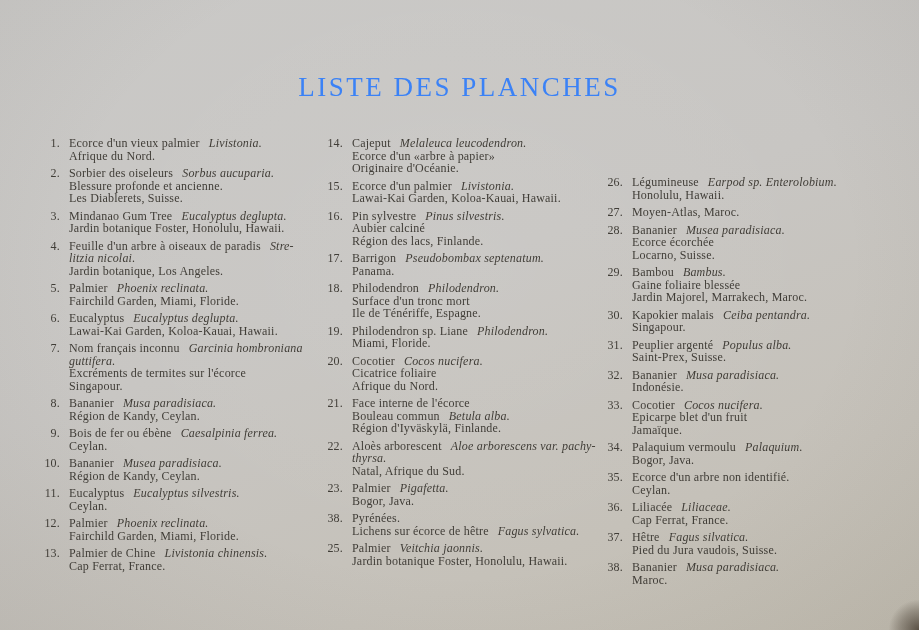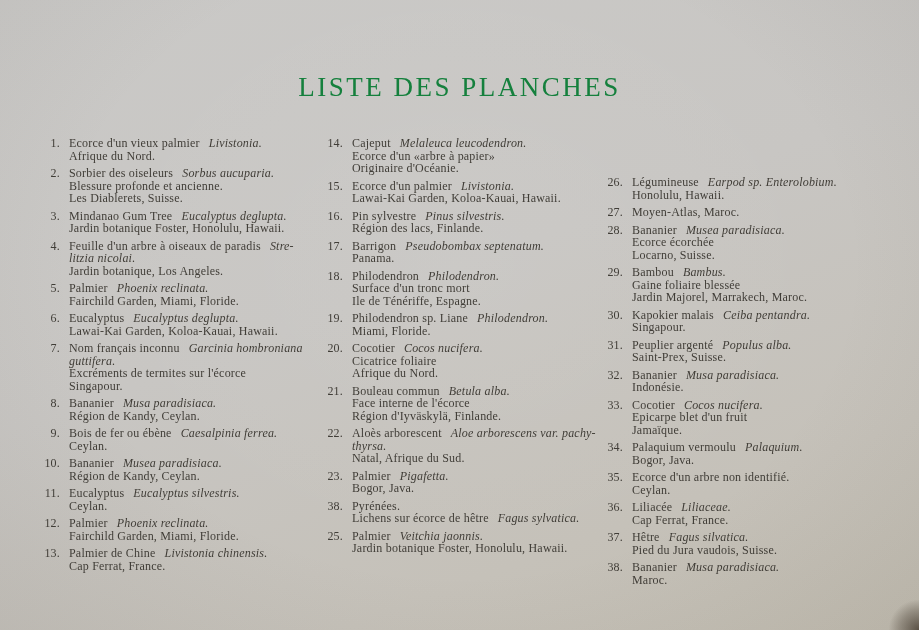--- a/index.html
+++ b/index.html
@@ -14,21 +14,21 @@
     content:"";position:absolute;inset:0;pointer-events:none;
     background:radial-gradient(ellipse at 50% 42%,rgba(255,255,255,0.05) 0%,rgba(0,0,0,0) 60%,rgba(70,62,52,0.08) 100%);
   }
   .corner-shadow{
     position:absolute;right:0;bottom:0;width:30px;height:30px;pointer-events:none;
     background:radial-gradient(circle at 100% 100%,rgba(74,64,52,0.85) 0%,rgba(74,64,52,0.35) 45%,rgba(74,64,52,0) 72%);
   }
   .title{
     position:absolute;top:72px;left:0;right:0;margin:0;
     text-align:center;font-size:27px;font-weight:normal;
-    letter-spacing:2.5px;color:#15803d;
+    letter-spacing:2.5px;color:#3b82f6;
   }
   .col{position:absolute;top:137px;width:280px;}
   #c0{left:40px;}
   #c1{left:323px;}
   #c2{left:603px;width:292px;margin-top:39px;}
   .entry{display:flex;margin-bottom:5px;color:#403d37;}
   .num{
     flex:none;width:20px;margin-right:9px;text-align:right;
     font-size:12px;line-height:12.5px;letter-spacing:.2px;
   }
@@ -152,20 +152,21 @@
         <span class="num">15.</span>
         <div class="entry-body">
           <div class="line"><span class="seg">Ecorce d'un palmier</span><span class="seg italic gap">Livistonia.</span></div>
           <div class="line"><span class="seg">Lawai-Kai Garden, Koloa-Kauai, Hawaii.</span></div>
         </div>
       </div>
       <div class="entry">
         <span class="num">16.</span>
         <div class="entry-body">
           <div class="line"><span class="seg">Pin sylvestre</span><span class="seg italic gap">Pinus silvestris.</span></div>
+          <div class="line"><span class="seg">Aubier calciné</span></div>
           <div class="line"><span class="seg">Région des lacs, Finlande.</span></div>
         </div>
       </div>
       <div class="entry">
         <span class="num">17.</span>
         <div class="entry-body">
           <div class="line"><span class="seg">Barrigon</span><span class="seg italic gap">Pseudobombax septenatum.</span></div>
           <div class="line"><span class="seg">Panama.</span></div>
         </div>
       </div>
@@ -188,22 +189,22 @@
         <span class="num">20.</span>
         <div class="entry-body">
           <div class="line"><span class="seg">Cocotier</span><span class="seg italic gap">Cocos nucifera.</span></div>
           <div class="line"><span class="seg">Cicatrice foliaire</span></div>
           <div class="line"><span class="seg">Afrique du Nord.</span></div>
         </div>
       </div>
       <div class="entry">
         <span class="num">21.</span>
         <div class="entry-body">
+          <div class="line"><span class="seg">Face interne de l'écorce</span></div>
           <div class="line"><span class="seg">Bouleau commun</span><span class="seg italic gap">Betula alba.</span></div>
-          <div class="line"><span class="seg">Face interne de l'écorce</span></div>
           <div class="line"><span class="seg">Région d'Iyväskylä, Finlande.</span></div>
         </div>
       </div>
       <div class="entry">
         <span class="num">22.</span>
         <div class="entry-body">
           <div class="line"><span class="seg">Aloès arborescent</span><span class="seg italic gap">Aloe arborescens var. pachy-</span></div>
           <div class="line"><span class="seg italic">thyrsa.</span></div>
           <div class="line"><span class="seg">Natal, Afrique du Sud.</span></div>
         </div>

